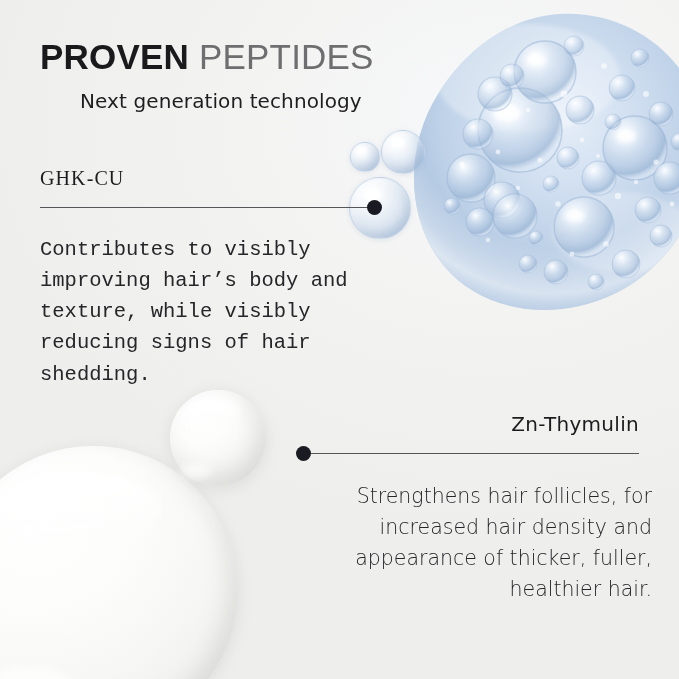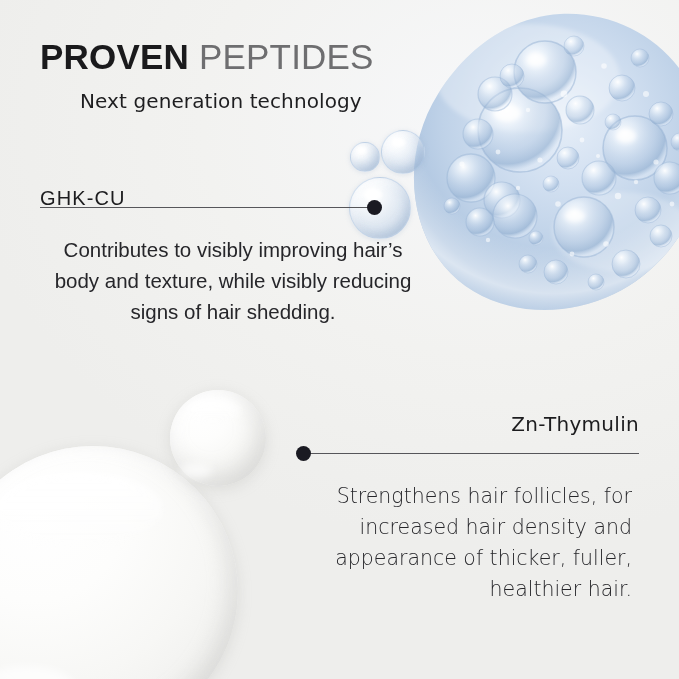--- a/index.html
+++ b/index.html
@@ -111,51 +111,50 @@
     color:#1e1e20;
     letter-spacing:0.1px;
     white-space:nowrap;
     margin-left:40px;
   }
 
   
   #ghk-label {
     position:absolute;
     left:40px; top:167px;
-    font-family:Liberation Sans, sans-serif;
+    font-family:Liberation Serif, serif;
     font-size:20px;
     font-weight:400;
     color:#1c1c1e;
     letter-spacing:1.1px;
     white-space:nowrap;
-    margin-top:20px;
   }
   #ghk-leader {
     position:absolute;
     left:40px; top:207px;
     width:336px; height:1px;
     background:#56565a;
   }
   #ghk-leader-dot {
     position:absolute;
     left:367px; top:200px;
     width:15px; height:15px;
     border-radius:50%;
     background:#1a1a22;
   }
   #ghk-body {
     position:absolute;
-    left:48px; top:234px;
+    left:40px; top:234px;
     width:370px;
-    font-family:Liberation Sans, sans-serif;
+    font-family:Liberation Mono, monospace;
     font-size:20.5px;
     font-weight:300;
     color:#26262a;
     line-height:1.52;
-    text-align:center;
+    text-align:left;
   }
 
   
   #zn-label {
     position:absolute;
     right:40px; top:412px;
     font-family:"DejaVu Sans", sans-serif;
     font-size:20px;
     font-weight:400;
     color:#1c1c1e;
@@ -171,21 +170,21 @@
   }
   #zn-leader-dot {
     position:absolute;
     left:296px; top:446px;
     width:15px; height:15px;
     border-radius:50%;
     background:#1a1a22;
   }
   #zn-body {
     position:absolute;
-    right:47px; top:481px;
+    right:27px; top:481px;
     width:366px;
     font-family:"DejaVu Sans", sans-serif;
     font-size:20.5px;
     font-weight:300;
     color:#26262a;
     line-height:1.52;
     text-align:right;
   }
 </style>
 </head>

